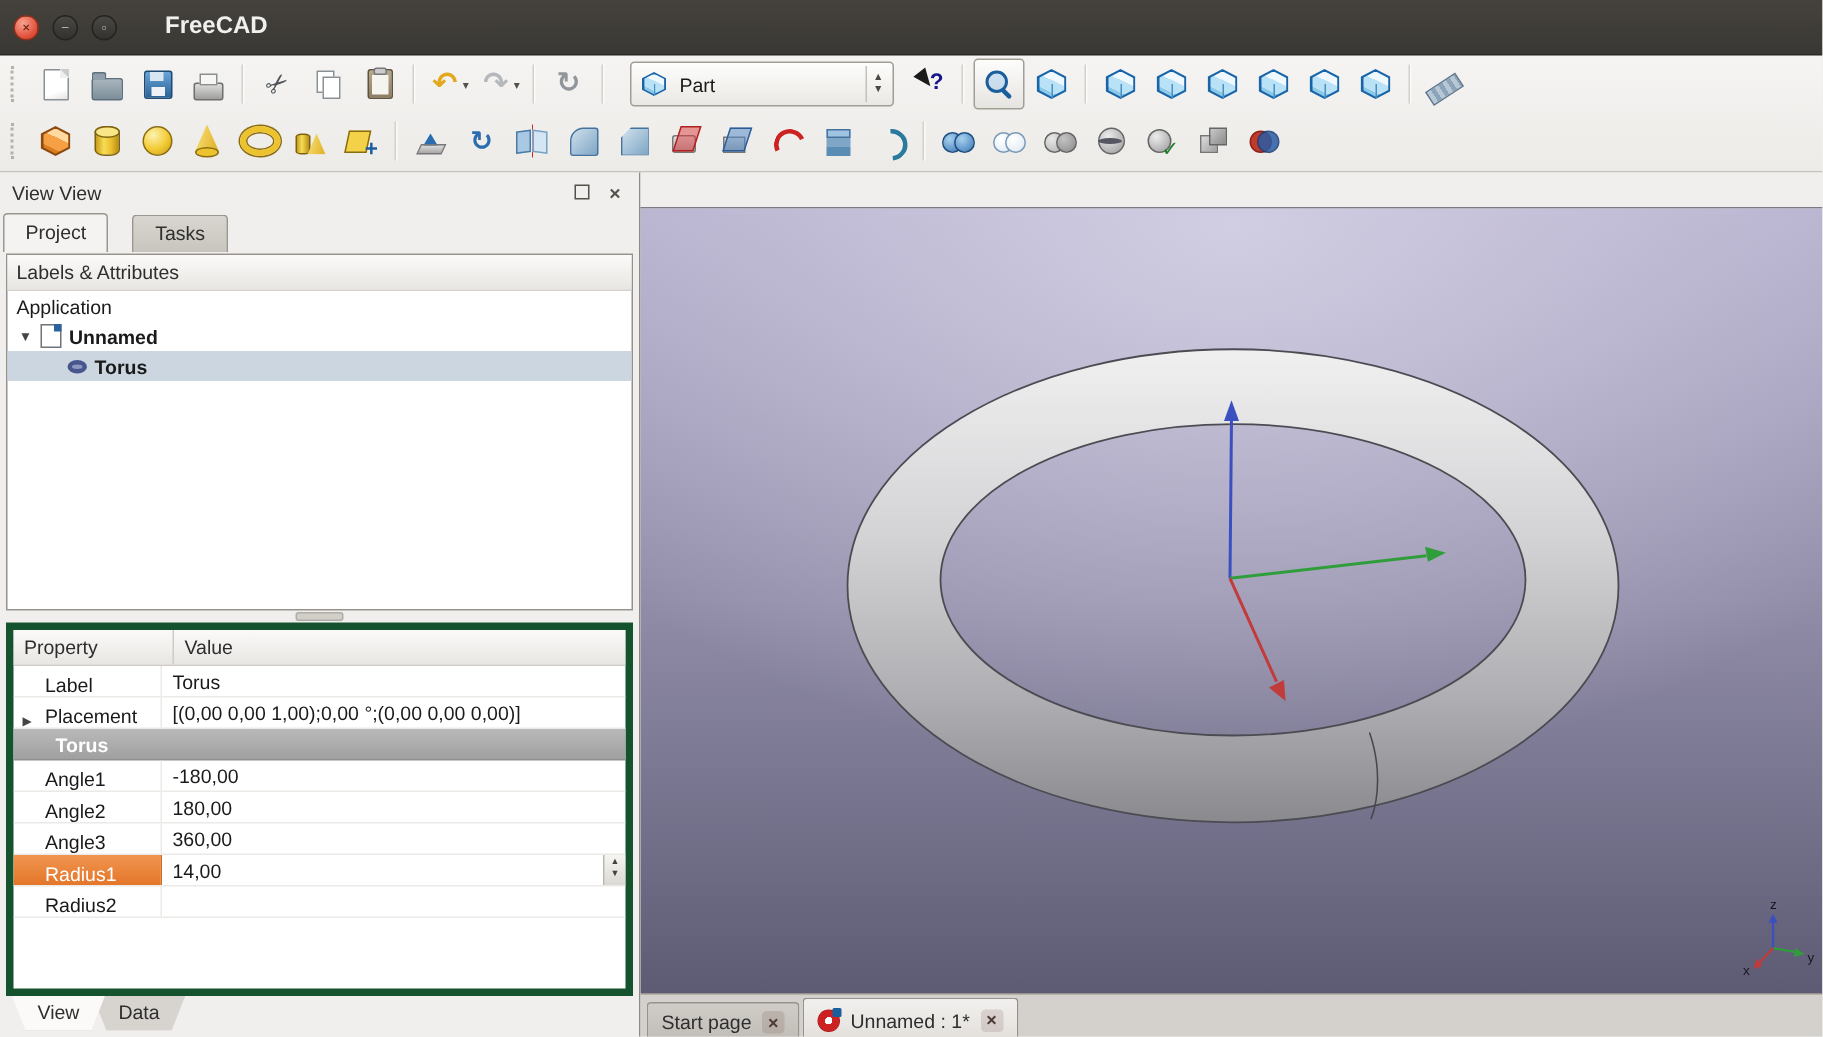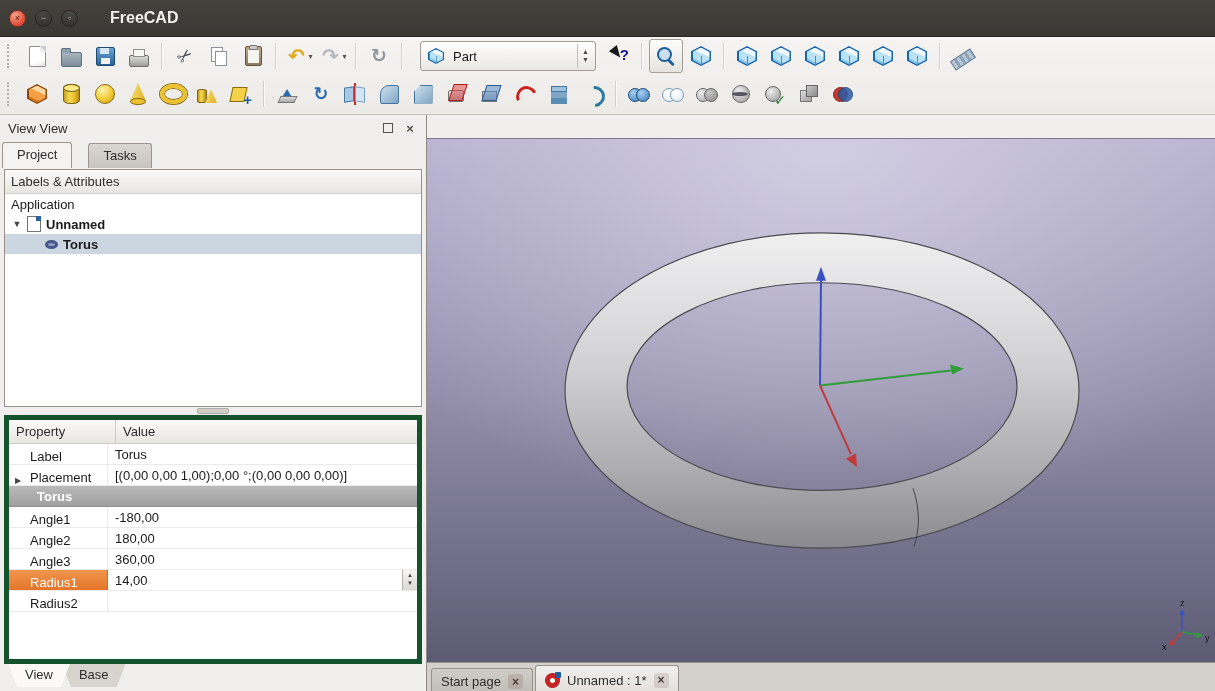--- a/index.html
+++ b/index.html
@@ -426,21 +426,21 @@
           <div class="prow">
             <div class="pc1">
               <span>Radius2</span>
             </div>
           </div>
         </div>
     </div>
 
     <div class="cv-bottom">
       <span class="btab active">View</span>
-      <span class="btab">Base</span>
+      <span class="btab">Data</span>
     </div>
   </div>
 
   <div class="right">
     <div class="vp-gap"></div>
     <div class="viewport">
       <svg viewBox="0 0 788 524" preserveAspectRatio="none">
         <defs>
           <linearGradient id="bg" x1="0" x2="0" y1="0" y2="1">
             <stop offset="0" stop-color="#b2adcb"></stop>

